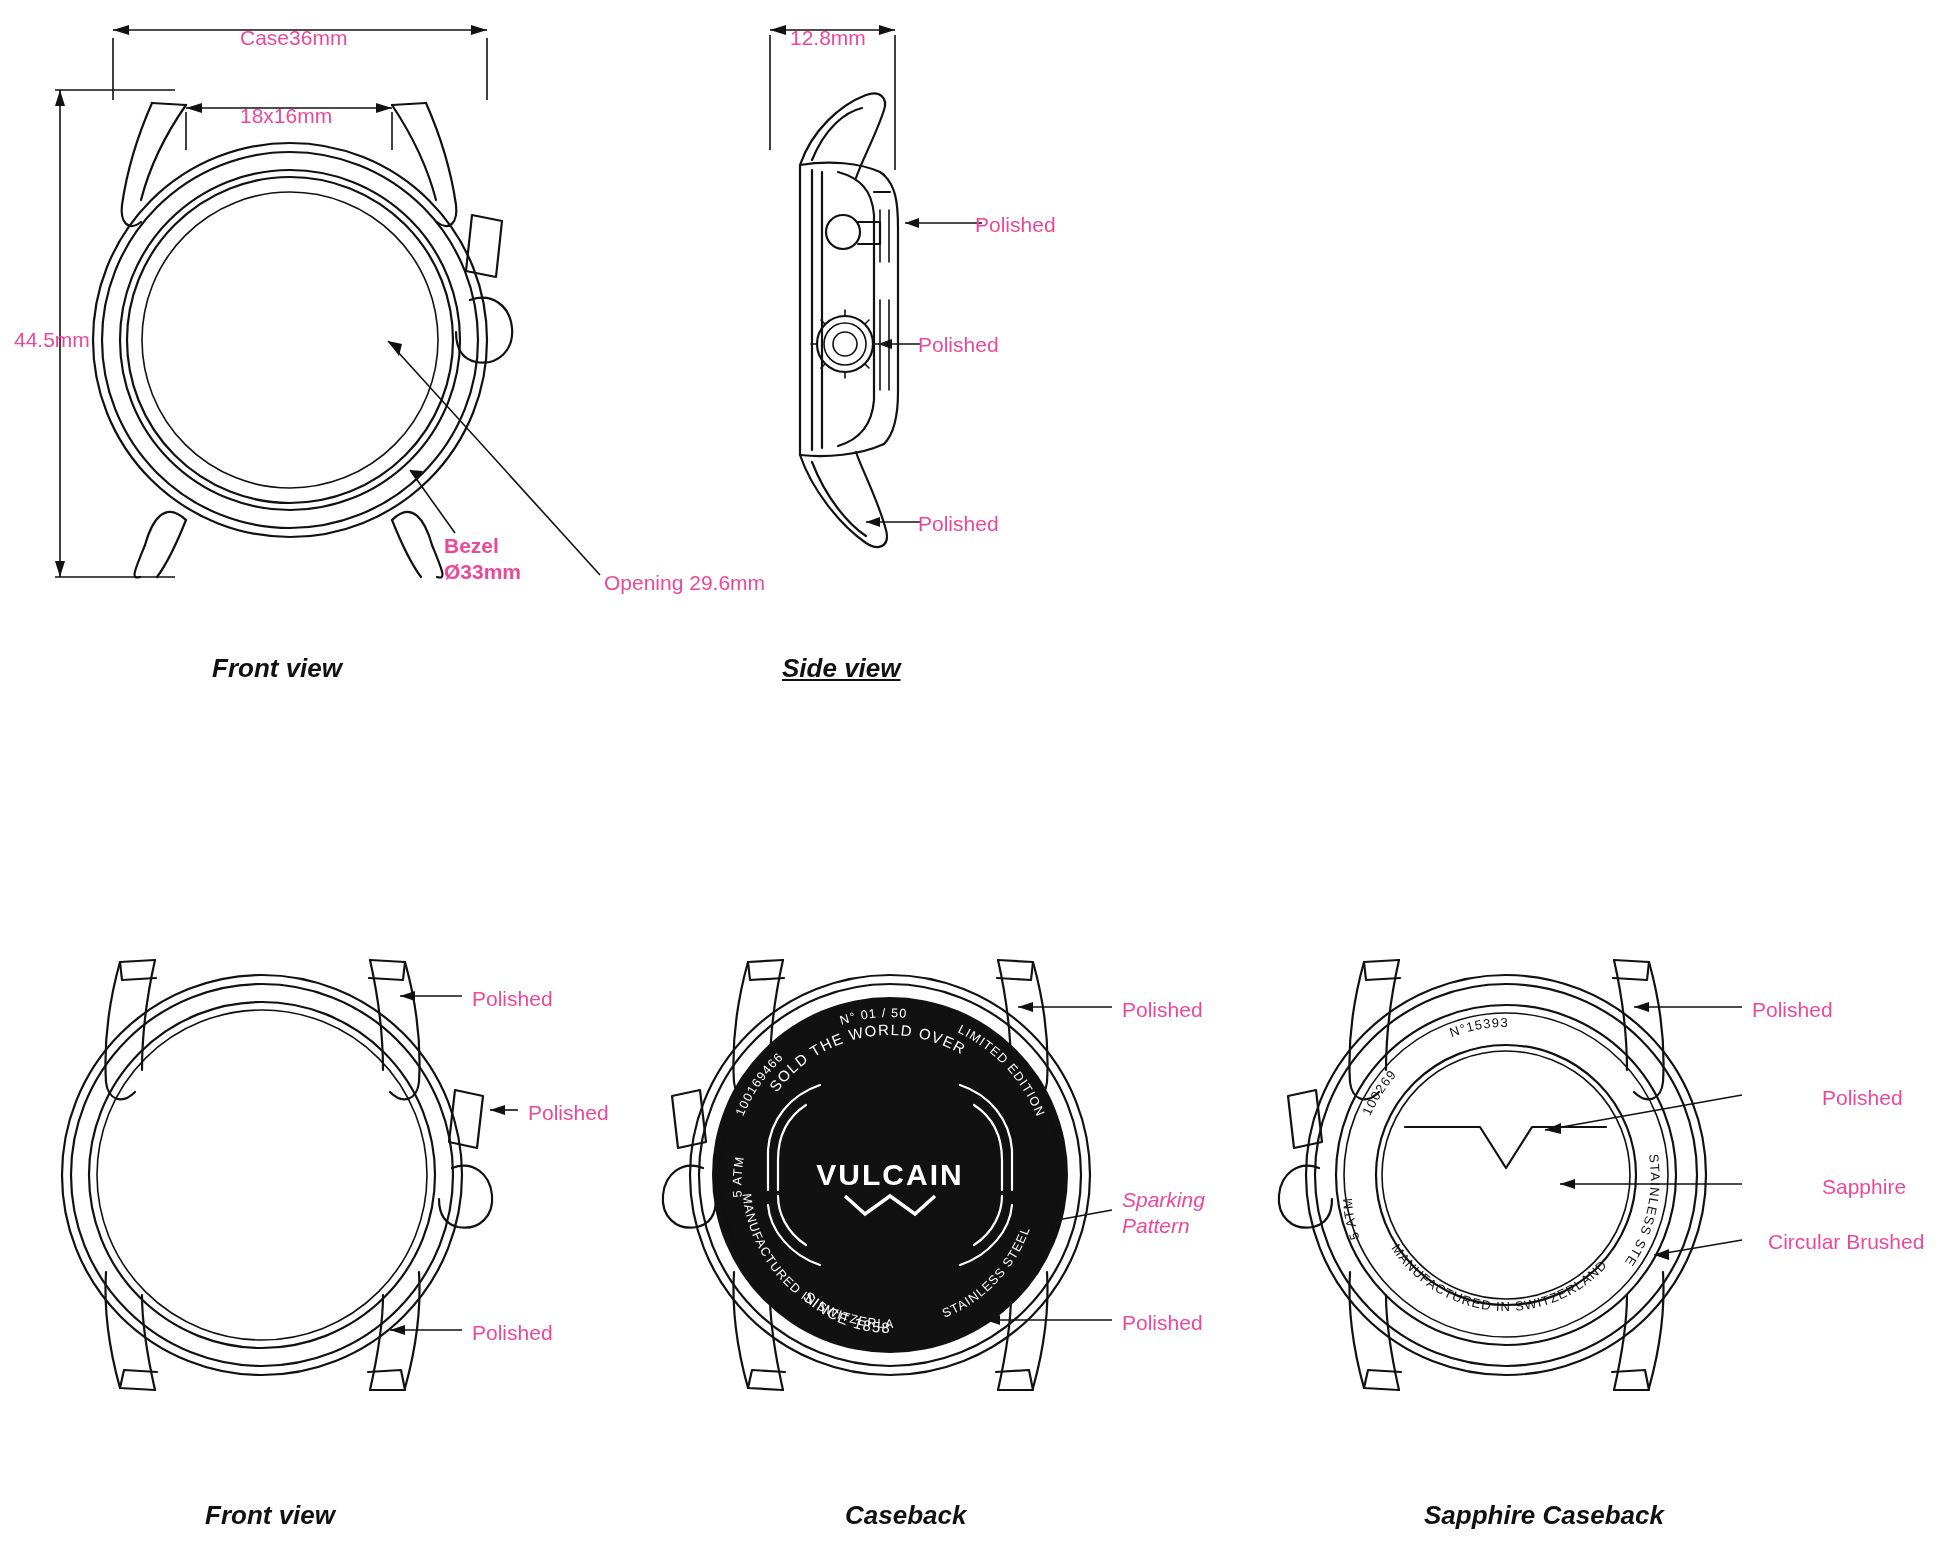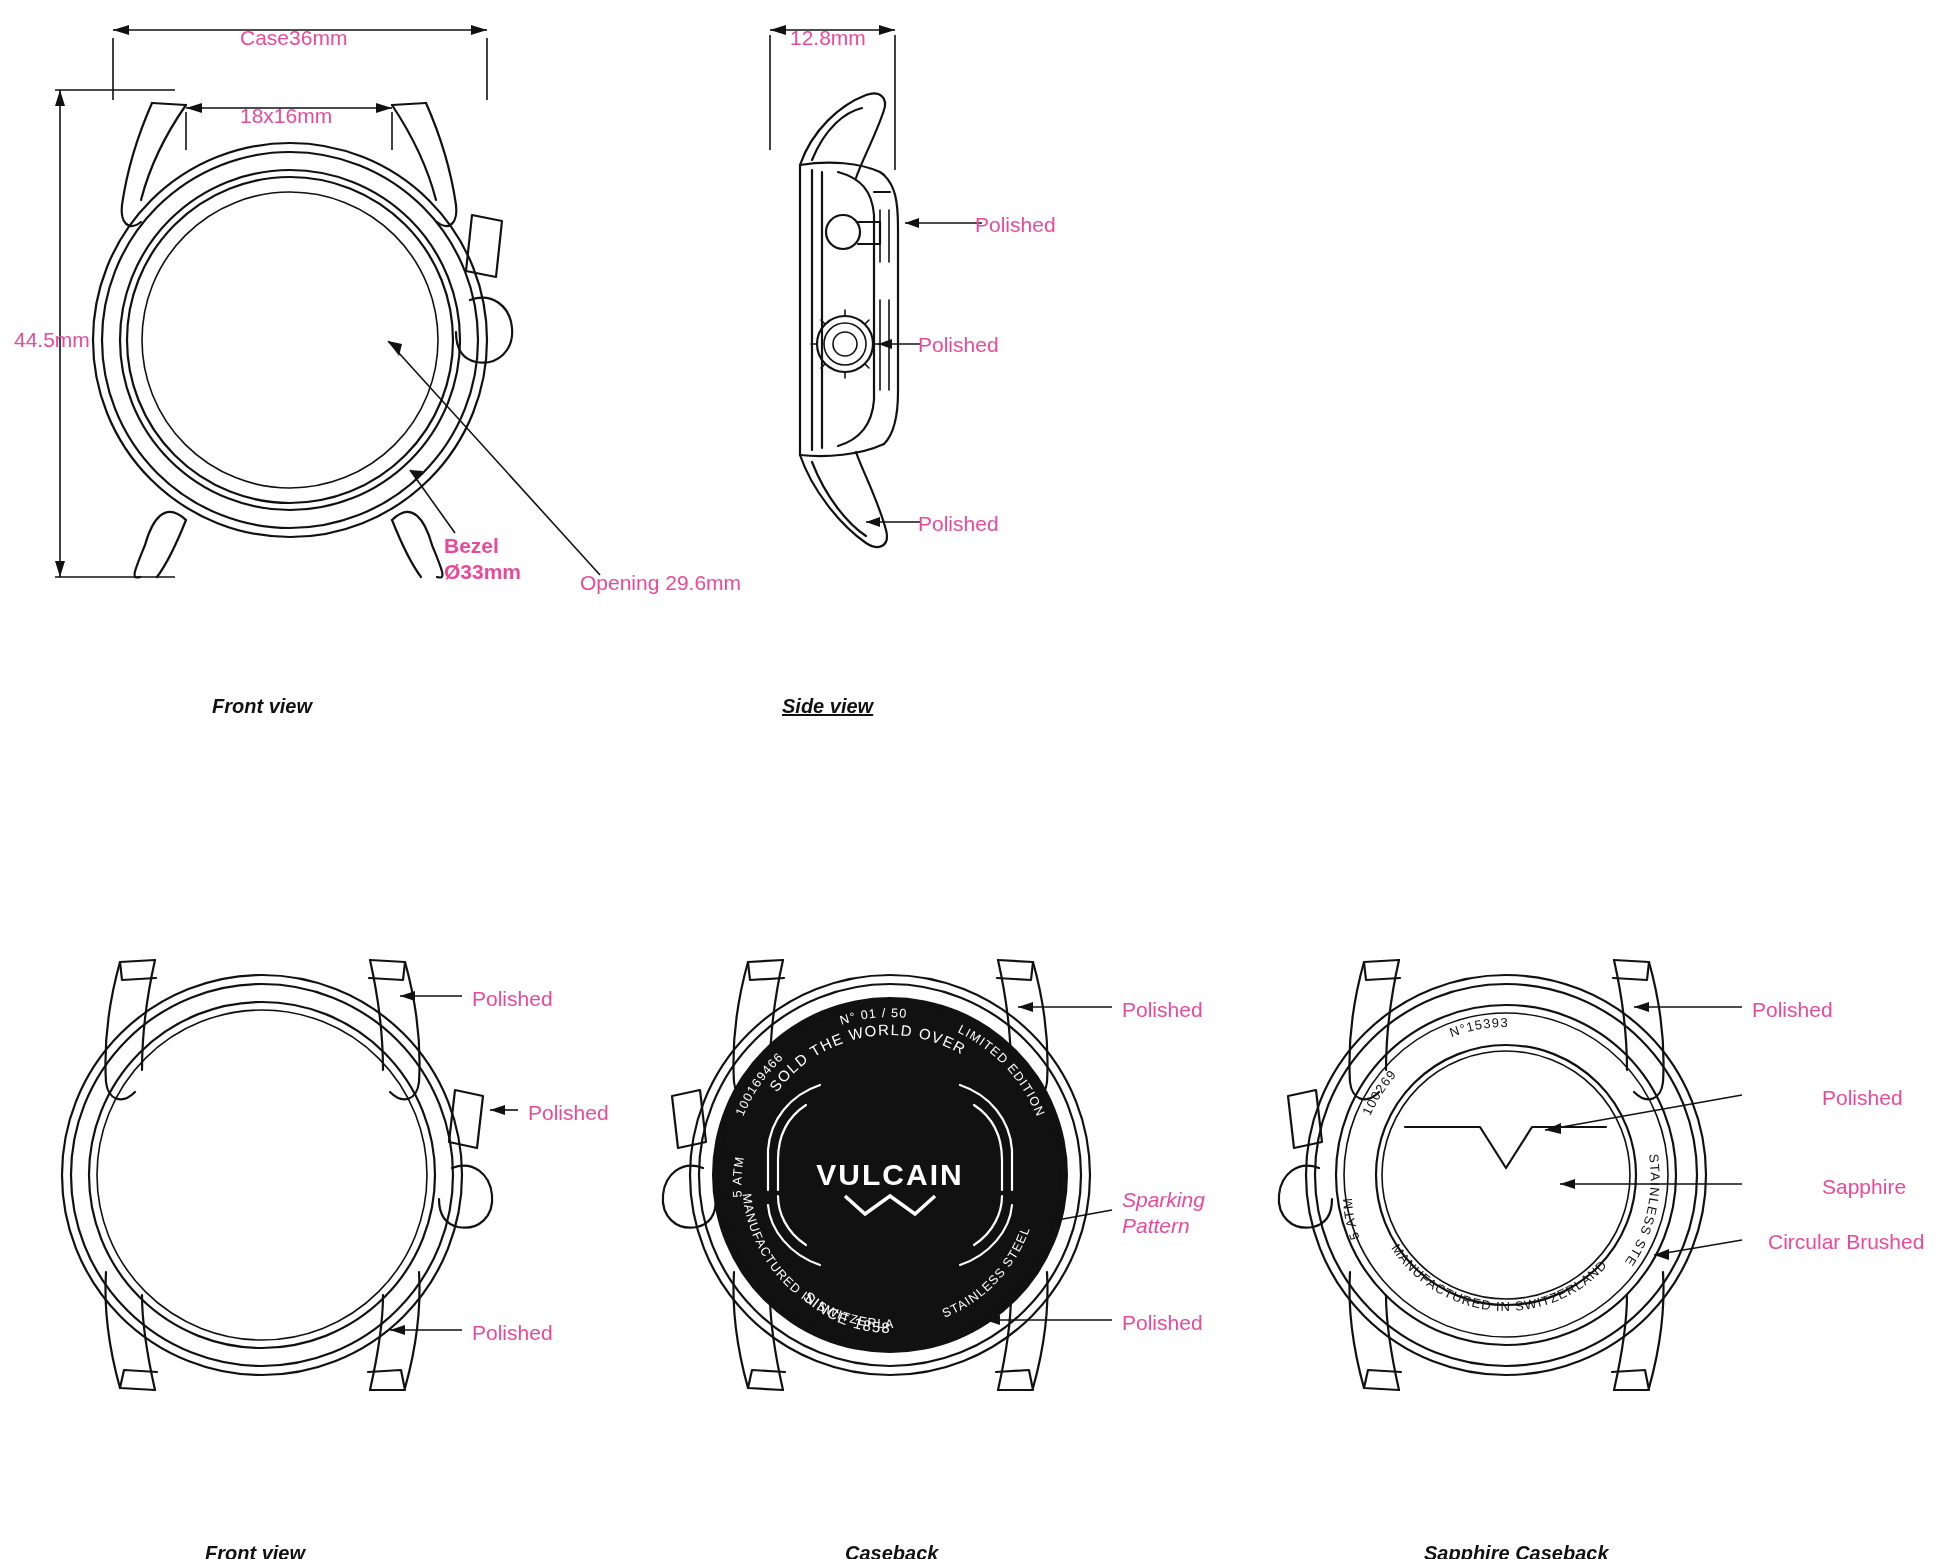--- a/index.html
+++ b/index.html
@@ -35,26 +35,25 @@
     position: absolute;
     font-family: "Liberation Sans", sans-serif;
     font-size: 21px;
     color: #ec4899;
     white-space: nowrap;
     margin-top: 8px;
   }
   .view-title {
     position: absolute;
     font-family: "Liberation Sans", sans-serif;
-    font-size: 20px;
+    font-size: 26px;
     font-weight: bold;
     font-style: italic;
     color: #111111;
     white-space: nowrap;
-    margin-top: 42px;
   }
   .multi { white-space: pre; line-height: 26px; }
   .cb-text {
     font-family: "Liberation Sans", sans-serif;
     fill: #ffffff;
     font-size: 15px;
     letter-spacing: 1.4px;
   }
   .cb-text-small {
     font-family: "Liberation Sans", sans-serif;
@@ -346,21 +345,21 @@
       <path class="ln-lead" d="M1654 1255 L 1742 1240"></path>
       <path class="fill-black" d="M1654 1255 l15 -6 v11 z"></path>
     </g>
   </svg>
 
   <div class="txt" style="left:240px; top:18px;">Case36mm</div>
   <div class="txt" style="left:240px; top:96px;">18x16mm</div>
   <div class="txt" style="left:14px; top:320px;">44.5mm</div>
   <div class="txt multi" style="left:444px; top:525px;font-weight:bold;">Bezel
 Ø33mm</div>
-  <div class="txt" style="left:580px; top:563px;">Opening 29.6mm</div>
+  <div class="txt" style="left:604px; top:563px;">Opening 29.6mm</div>
   <div class="view-title" style="left:212px; top:653px;">Front view</div>
 
   <div class="txt" style="left:790px; top:18px;">12.8mm</div>
   <div class="txt" style="left:975px; top:205px;">Polished</div>
   <div class="txt" style="left:918px; top:325px;">Polished</div>
   <div class="txt" style="left:918px; top:504px;">Polished</div>
   <div class="view-title" style="left:782px; top:653px;text-decoration:underline;">Side view</div>
 
   <div class="txt" style="left:472px; top:979px;">Polished</div>
   <div class="txt" style="left:528px; top:1093px;">Polished</div>

